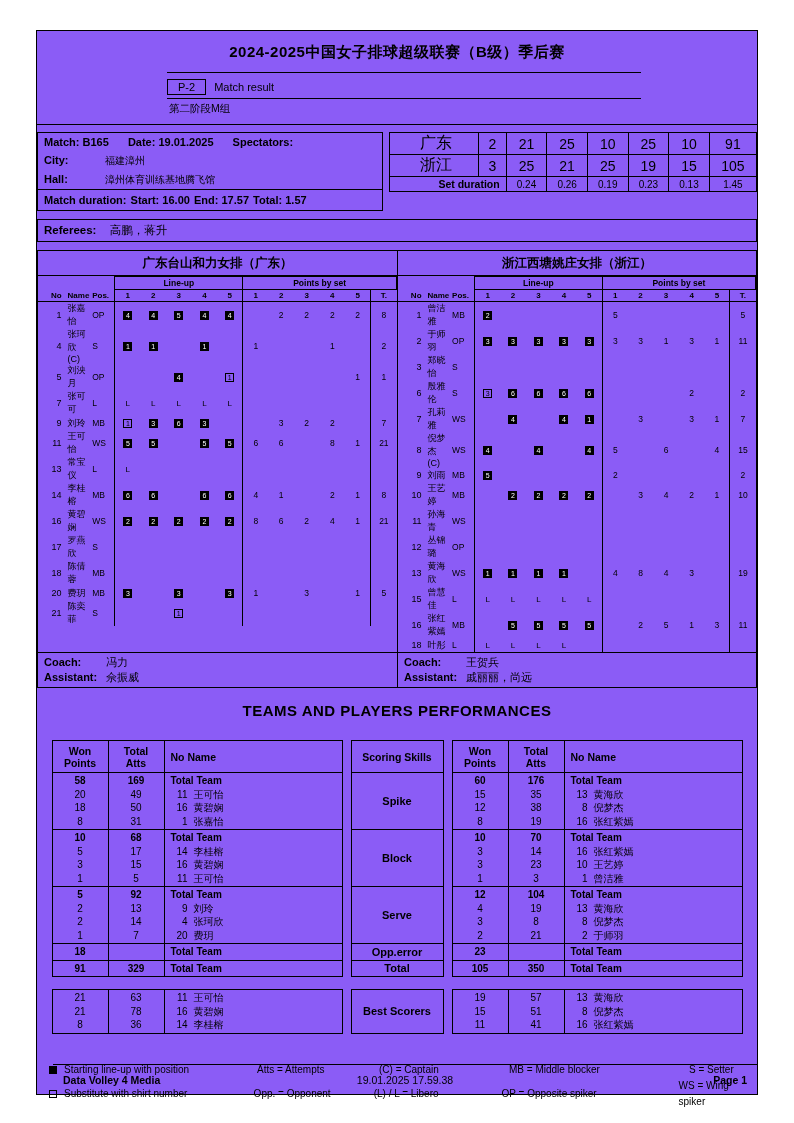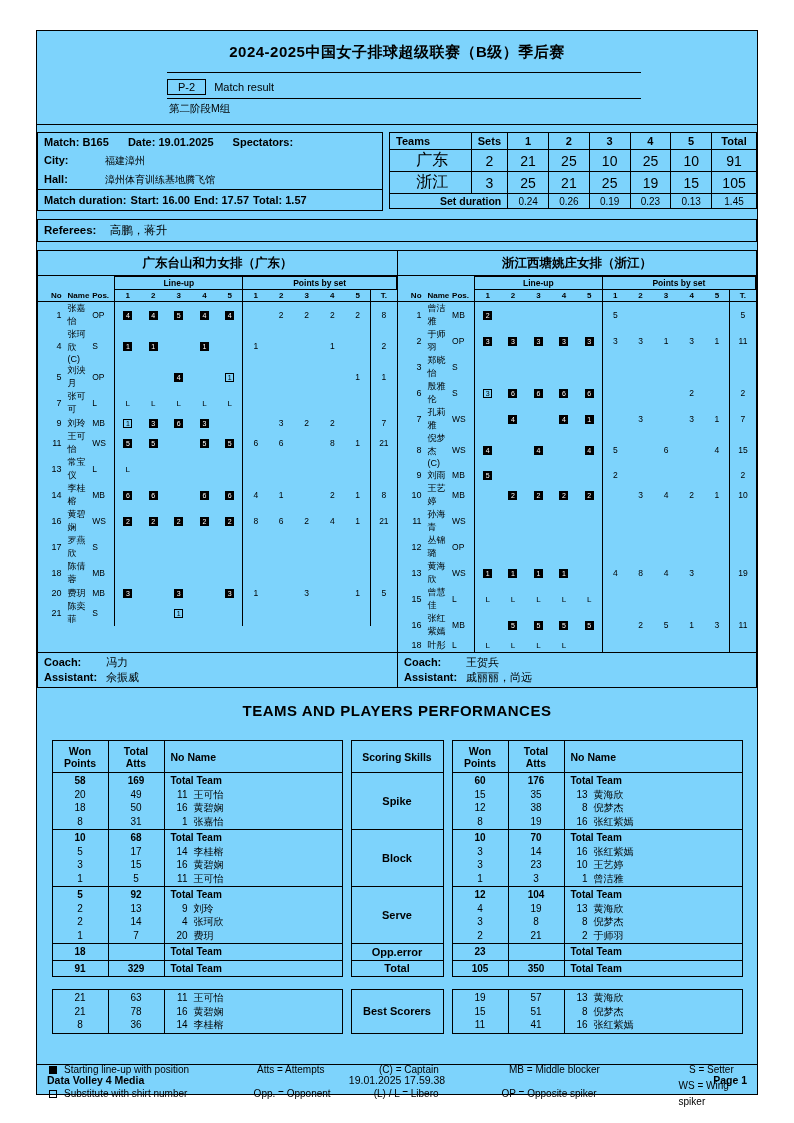--- a/index.html
+++ b/index.html
@@ -1,18 +1,18 @@
 <!DOCTYPE html>
 <html><head>
 <meta charset="utf-8">
 <style>
 *{box-sizing:border-box;margin:0;padding:0}
 html,body{width:794px;height:1123px}
 body{background:#fff;font-family:"Liberation Sans","DejaVu Sans",sans-serif;color:#000;position:relative;font-size:11px}
-.page{position:absolute;left:36px;top:30px;width:722px;height:1065px;border:1.5px solid #000;background:#7dd3fc}
+.page{position:absolute;left:36px;top:30px;width:722px;height:1065px;border:1.5px solid #000;background:#8b5cf6}
 .b{font-weight:bold}
 
 .hdr{border-bottom:1.5px solid #000;padding:12px 0 8px}
 .title{text-align:center;font-size:15px;font-weight:bold;letter-spacing:.5px}
 .hline{border-top:1.5px solid #000;margin-left:130px;width:474px}
 .h1{margin-top:10px}
 .h2{margin-top:3px}
 .p2row{margin:6px 0 0 130px;display:flex;align-items:center;font-size:11px}
 .p2box{border:1.5px solid #000;font-weight:normal;padding:0 10px;margin-right:8px;line-height:14px}
 .phase{margin:3px 0 0 132px;font-size:10.5px}
@@ -76,21 +76,21 @@
 .sprow td{height:13px;border:none}
 
 .legend{margin:28px 0 0 12px;font-size:10px;line-height:16px}
 .lgrow{display:flex;align-items:center}
 .lg1{width:208px;display:flex;align-items:center}
 .lgsym{width:8px;height:8px;display:inline-block;margin-right:7px;flex:none}
 .lgf{background:#000}
 .lgo{border:1px solid #000}
 .lg2{width:122px}.lg3{width:130px}.lg4{width:180px}
 
-.footer{position:absolute;left:0;right:0;bottom:8px;border-top:1.5px solid #000;display:flex;padding:9px 10px 0;font-size:10.5px}
+.footer{position:absolute;left:16px;right:0;bottom:8px;border-top:1.5px solid #000;display:flex;padding:9px 10px 0;font-size:10.5px}
 .fl{flex:1;font-weight:bold}
 .fc{flex:1;text-align:center}
 .fr{flex:1;text-align:right;font-weight:bold}
 </style>
 </head>
 <body>
 
 <div class="page">
 
   <div class="hdr">
@@ -128,30 +128,20 @@
         <span class="b g">End:</span>
         <span class="b">17.57</span>
         <span class="b g">Total:</span>
         <span class="b">1.57</span>
       </div>
     </div>
     <div class="scorebox">
       <table class="scoretbl" id="score-table">
           <tbody>
             <tr>
-              <th class="tl cteam">Teams</th>
-              <th class="csets">Sets</th>
-              <th class="cset">1</th>
-              <th class="cset">2</th>
-              <th class="cset">3</th>
-              <th class="cset">4</th>
-              <th class="cset">5</th>
-              <th class="ctot">Total</th>
-            </tr>
-            <tr>
               <td class="tn">广东</td>
               <td class="big">2</td>
               <td class="big">21</td>
               <td class="big">25</td>
               <td class="big">10</td>
               <td class="big">25</td>
               <td class="big">10</td>
               <td class="big">91</td>
             </tr>
             <tr>

